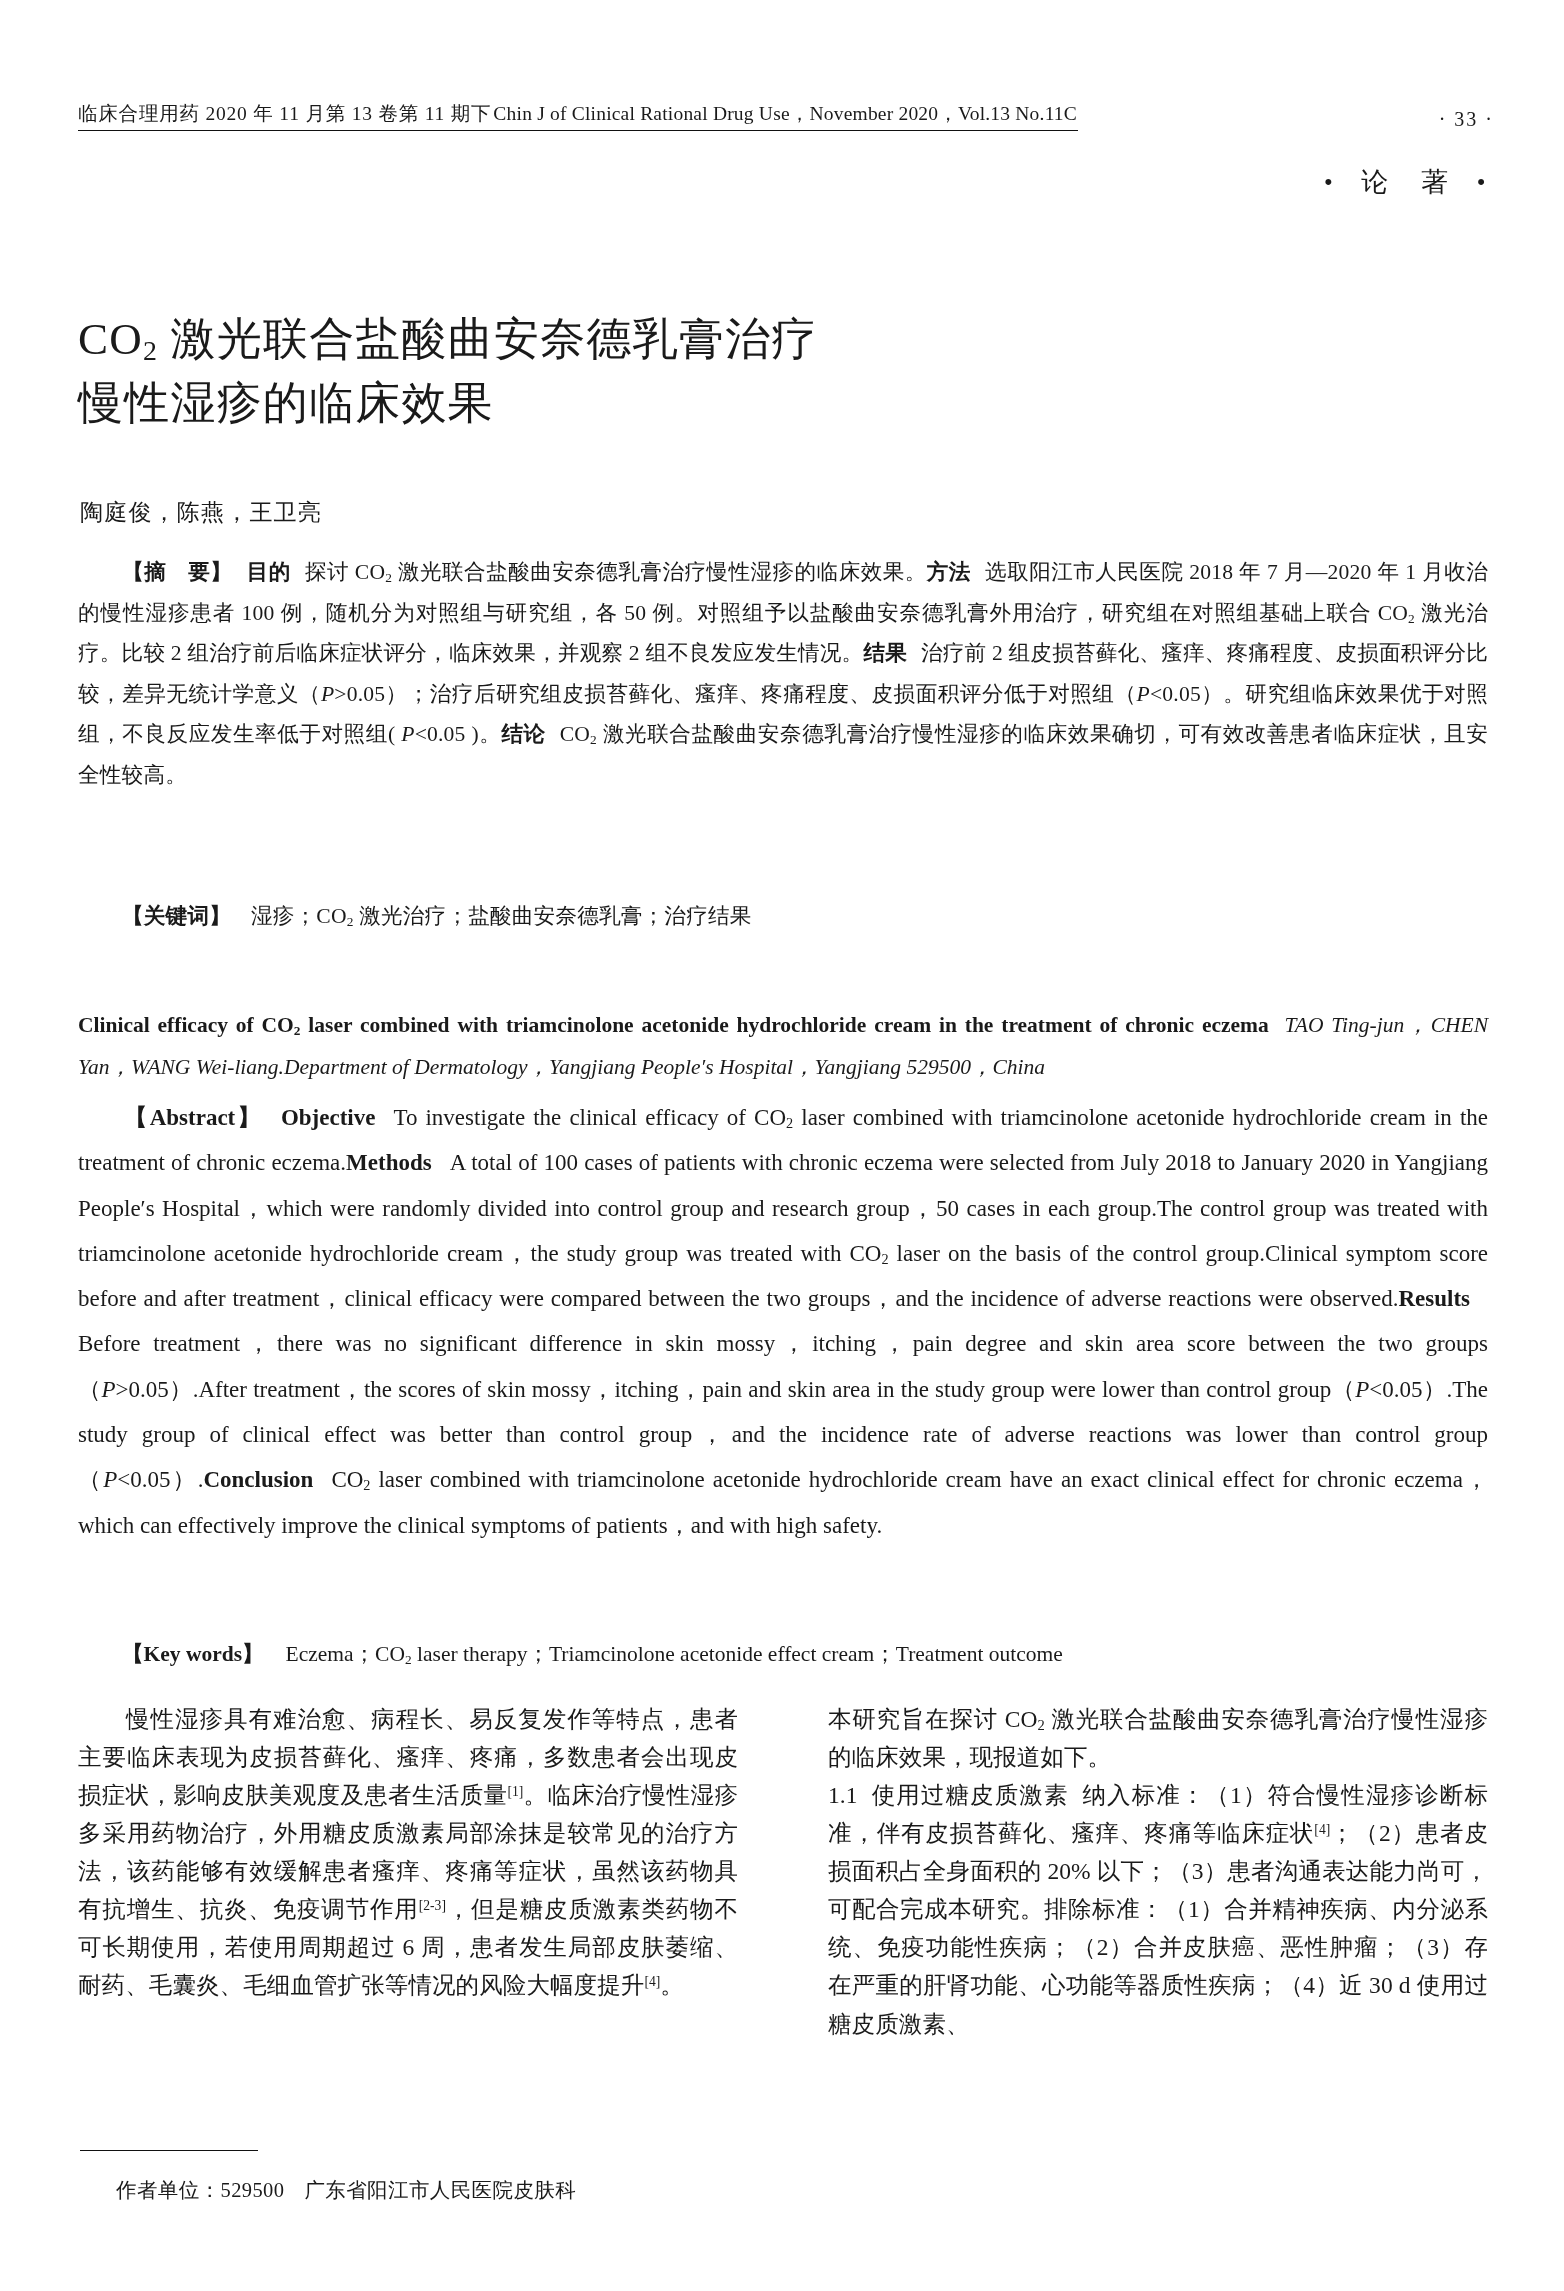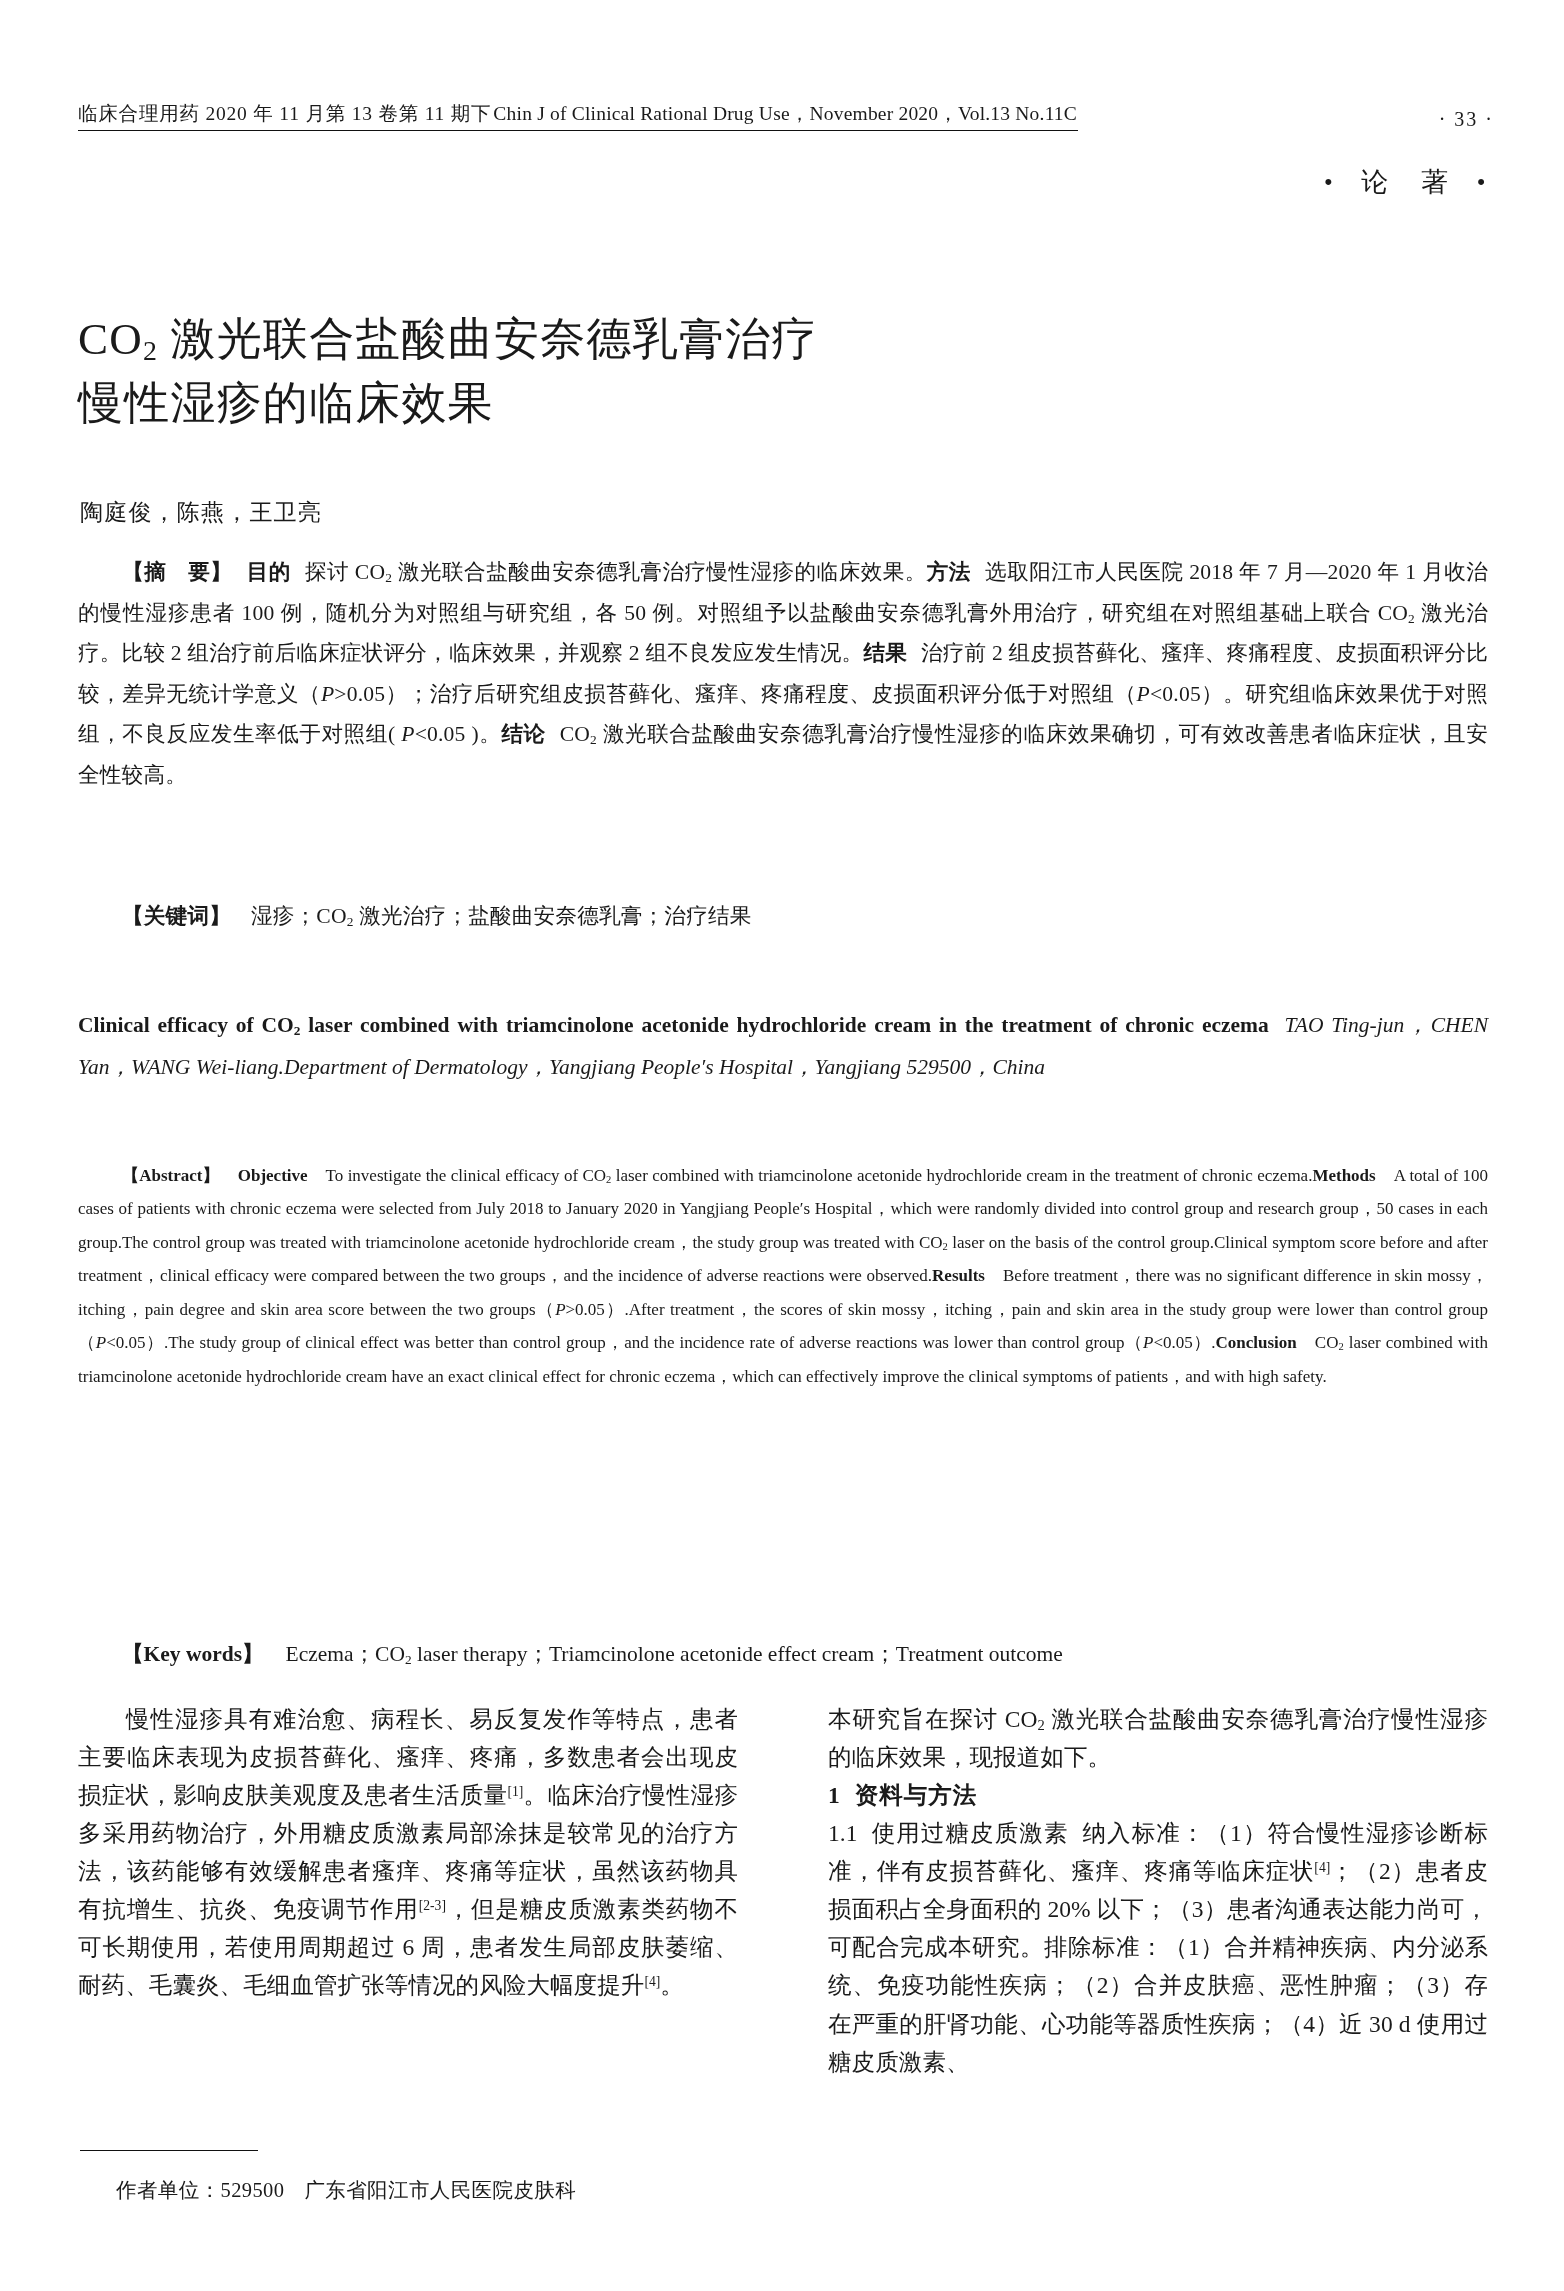--- a/index.html
+++ b/index.html
@@ -138,23 +138,23 @@
   }
   .en-title .ital {
     font-style: italic;
     font-weight: 400;
   }
   .en-title sub { font-size: 0.62em; vertical-align: -0.22em; }
 
   .en-abs {
     position: absolute;
     left: 78px;
-    top: 1159px;
-    width: 1410px;
-    font-size: 17px;
+    top: 1095px;
+    width: 1410px;
+    font-size: 23px;
     line-height: 1.97;
     text-align: justify;
   }
   .en-abs .indent { display: inline-block; width: 44px; }
   .en-abs b { font-weight: 700; }
   .en-abs i { font-style: italic; }
   .en-abs sub { font-size: 0.62em; vertical-align: -0.22em; }
   .en-abs .sp { display: inline-block; width: 18px; }
 
   .en-kw {
@@ -267,21 +267,20 @@
   </div>
 
   <div class="body-cols">
 
     <div class="col">
       <p><span class="indent"></span><span>慢性湿疹具有难治愈、病程长、易反复发作等特点，患者主要临床表现为皮损苔藓化、瘙痒、疼痛，多数患者会出现皮损症状，影响皮肤美观度及患者生活质量</span><sup>[1]</sup><span>。临床治疗慢性湿疹多采用药物治疗，外用糖皮质激素局部涂抹是较常见的治疗方法，该药能够有效缓解患者瘙痒、疼痛等症状，虽然该药物具有抗增生、抗炎、免疫调节作用</span><sup>[2-3]</sup><span>，但是糖皮质激素类药物不可长期使用，若使用周期超过 6 周，患者发生局部皮肤萎缩、耐药、毛囊炎、毛细血管扩张等情况的风险大幅度提升</span><sup>[4]</sup><span>。</span></p>
     </div>
 
     <div class="col">
       <p><span>本研究旨在探讨 CO</span><sub>2</sub><span> 激光联合盐酸曲安奈德乳膏治疗慢性湿疹的临床效果，现报道如下。</span></p>
-      <p class="sec-h"><span class="num">1</span><span>资料与方法</span></p>
       <p><span>1.1</span>&nbsp;&nbsp;<span>使用过糖皮质激素</span>&nbsp;&nbsp;<span>纳入标准：（1）符合慢性湿疹诊断标准，伴有皮损苔藓化、瘙痒、疼痛等临床症状</span><sup>[4]</sup><span>；（2）患者皮损面积占全身面积的 20% 以下；（3）患者沟通表达能力尚可，可配合完成本研究。排除标准：（1）合并精神疾病、内分泌系统、免疫功能性疾病；（2）合并皮肤癌、恶性肿瘤；（3）存在严重的肝肾功能、心功能等器质性疾病；（4）近 30 d 使用过糖皮质激素、</span></p>
     </div>
 
   </div>
 
   <div class="foot-rule"></div>
   <div class="footnote">
     <span class="indent"></span><span>作者单位：</span><span>529500</span><span class="sp"></span><span>广东省阳江市人民医院皮肤科</span>
   </div>
 

